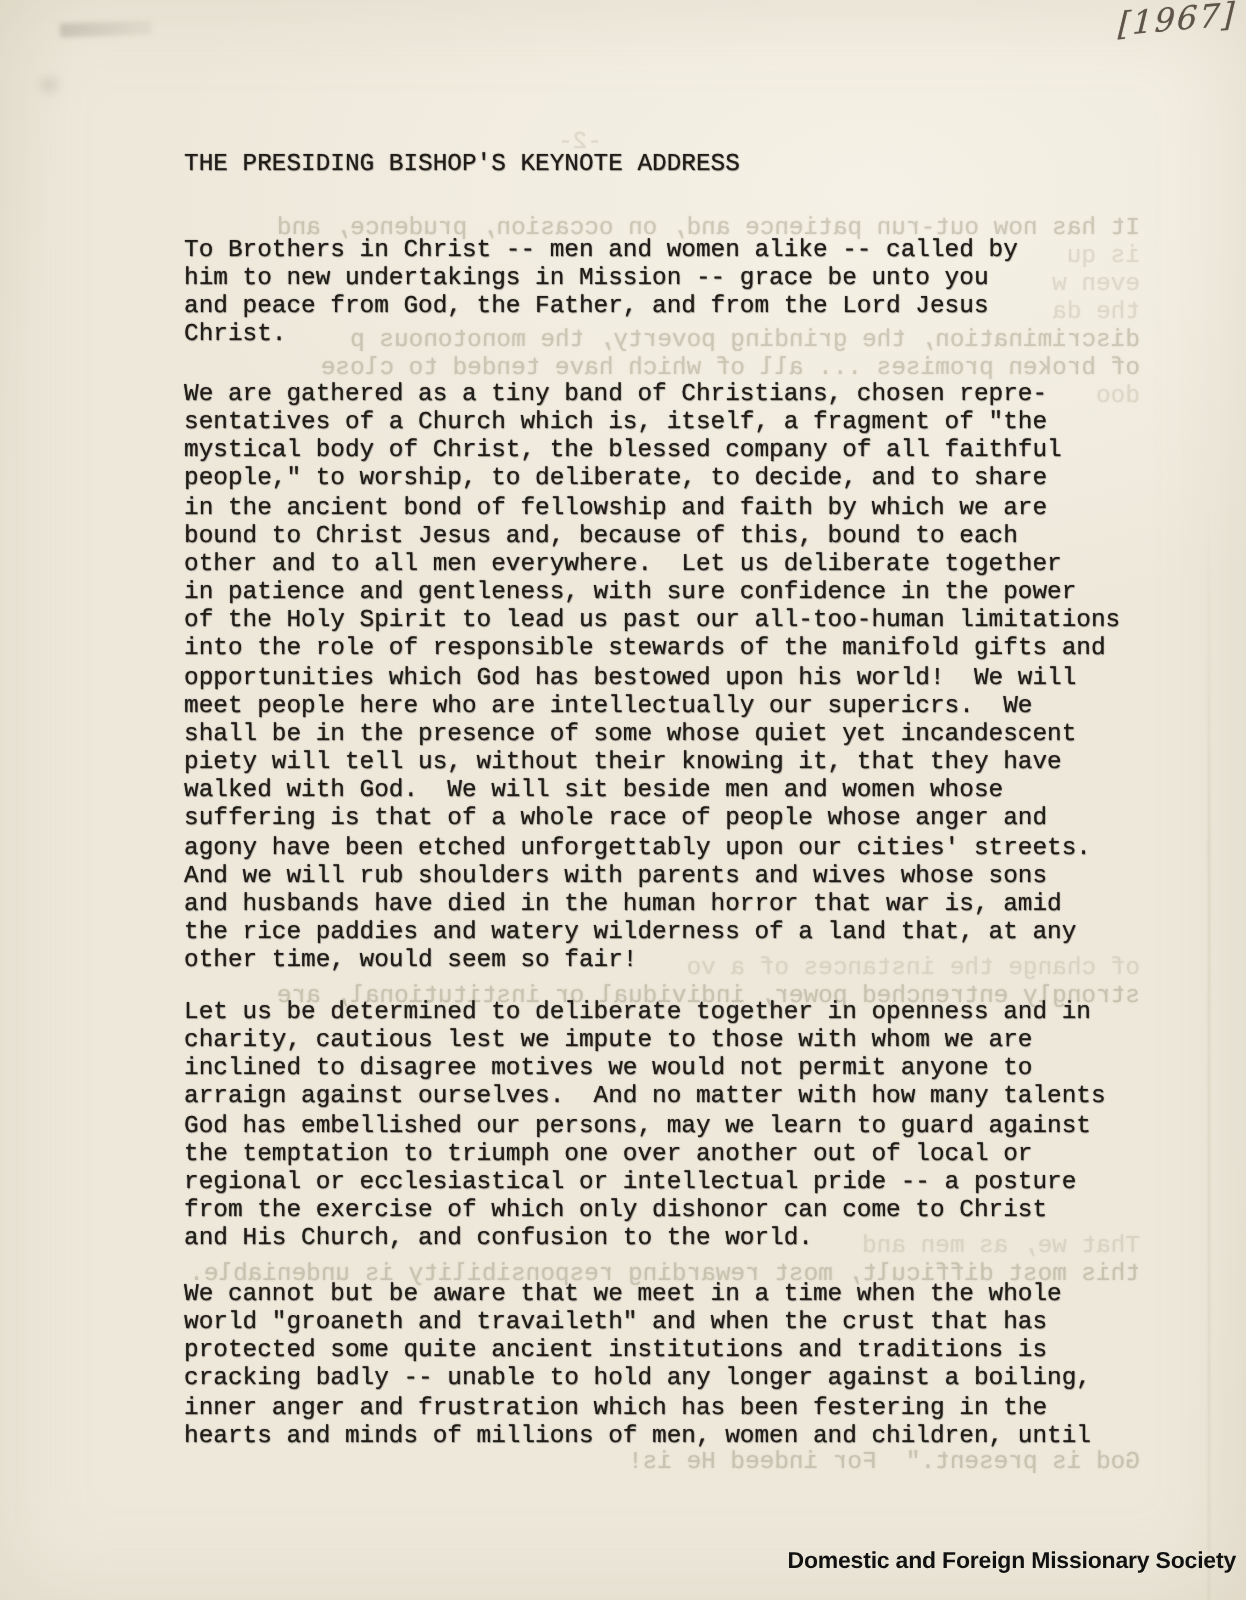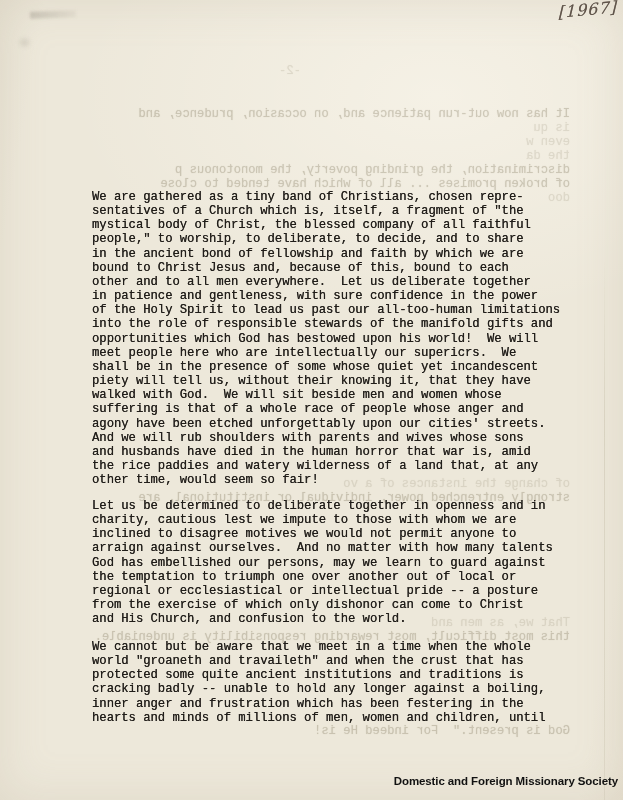--- a/index.html
+++ b/index.html
@@ -103,21 +103,26 @@
       <div class="ghost" style="top: 630px;">this most difficult, most rewarding responsibility is undeniable.</div>
       <div class="ghost" style="top: 724px;">God is present."  For indeed He is!</div>
     </div>
 
   <div class="smudge smudge1"></div>
   <div class="smudge smudge2"></div>
   <div class="edge-line"></div>
 
   <div class="annotation">[1967]</div>
 
+  <div class="type title">THE PRESIDING BISHOP'S KEYNOTE ADDRESS</div>
 
+  <div class="type p1">To Brothers in Christ -- men and women alike -- called by
+him to new undertakings in Mission -- grace be unto you
+and peace from God, the Father, and from the Lord Jesus
+Christ.</div>
 
   <div class="type p2">We are gathered as a tiny band of Christians, chosen repre-
 sentatives of a Church which is, itself, a fragment of "the
 mystical body of Christ, the blessed company of all faithful
 people," to worship, to deliberate, to decide, and to share
 in the ancient bond of fellowship and faith by which we are
 bound to Christ Jesus and, because of this, bound to each
 other and to all men everywhere.  Let us deliberate together
 in patience and gentleness, with sure confidence in the power
 of the Holy Spirit to lead us past our all-too-human limitations

